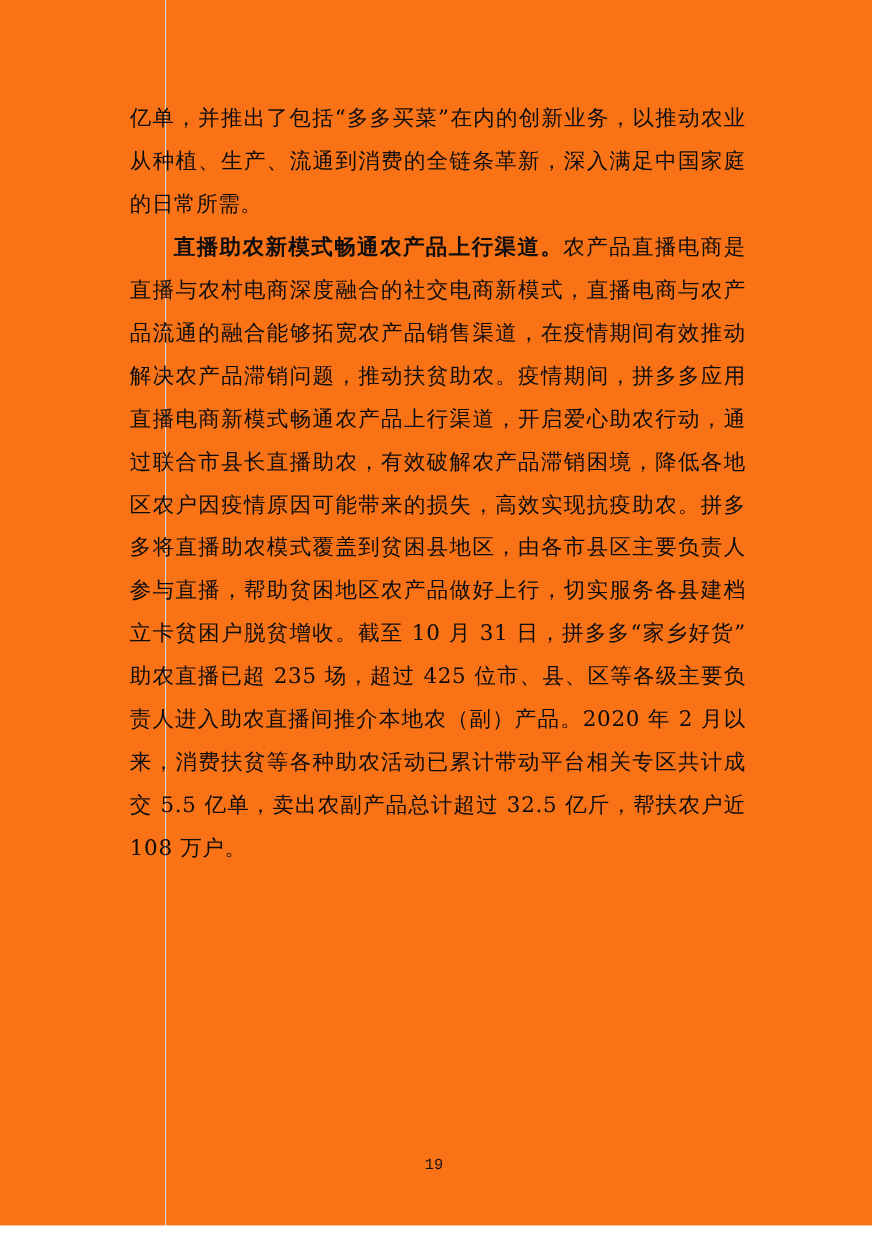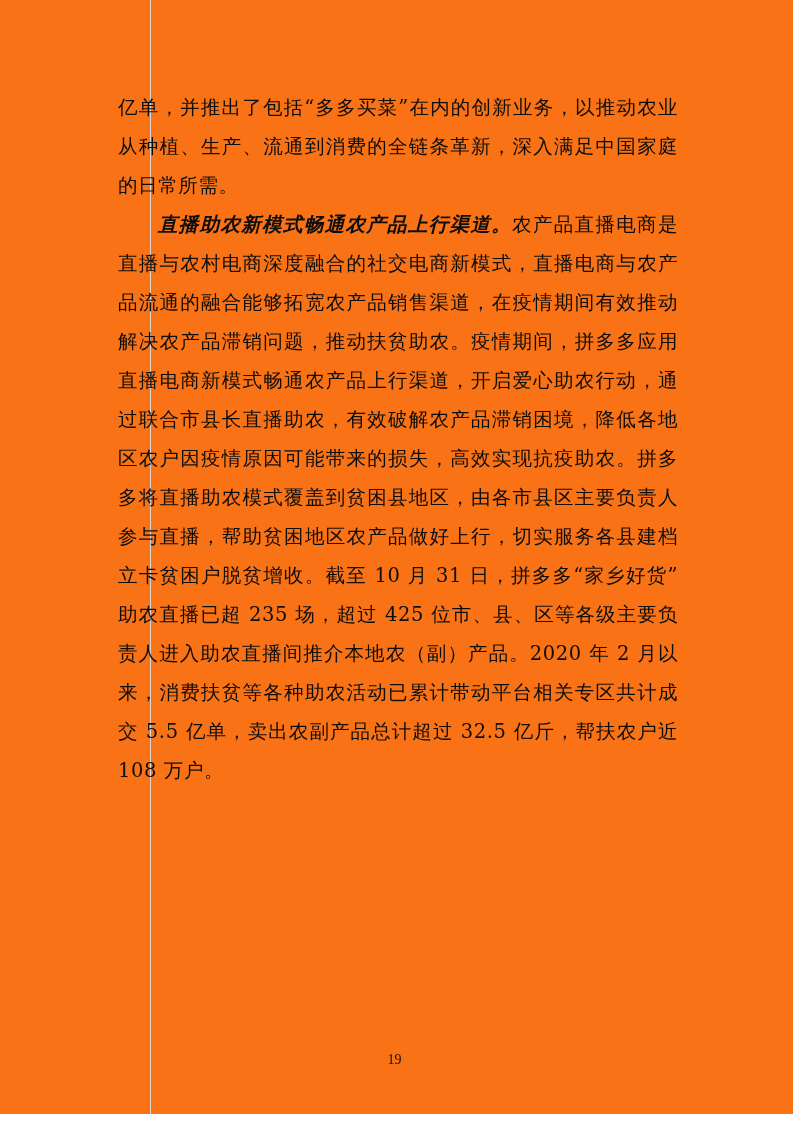--- a/index.html
+++ b/index.html
@@ -37,30 +37,29 @@
     line-height: 39px;
     text-align: justify;
     text-justify: inter-ideograph;
     letter-spacing: 0.6px;
   }
   p.indent {
     text-indent: 40px;
   }
   .lead {
     font-weight: bold;
-    font-style: italic;
   }
   .page-number {
     position: absolute;
     left: 0;
     right: 4px;
     top: 1052px;
     text-align: center;
     font-size: 14px;
-    font-family: Liberation Serif, serif;
+    font-family: Liberation Mono, monospace;
     color: #111;
   }
   .bottom-sliver {
     position: absolute;
     left: 0;
     right: 0;
     bottom: 0;
     height: 8px;
     background: #ffffff;
   }

